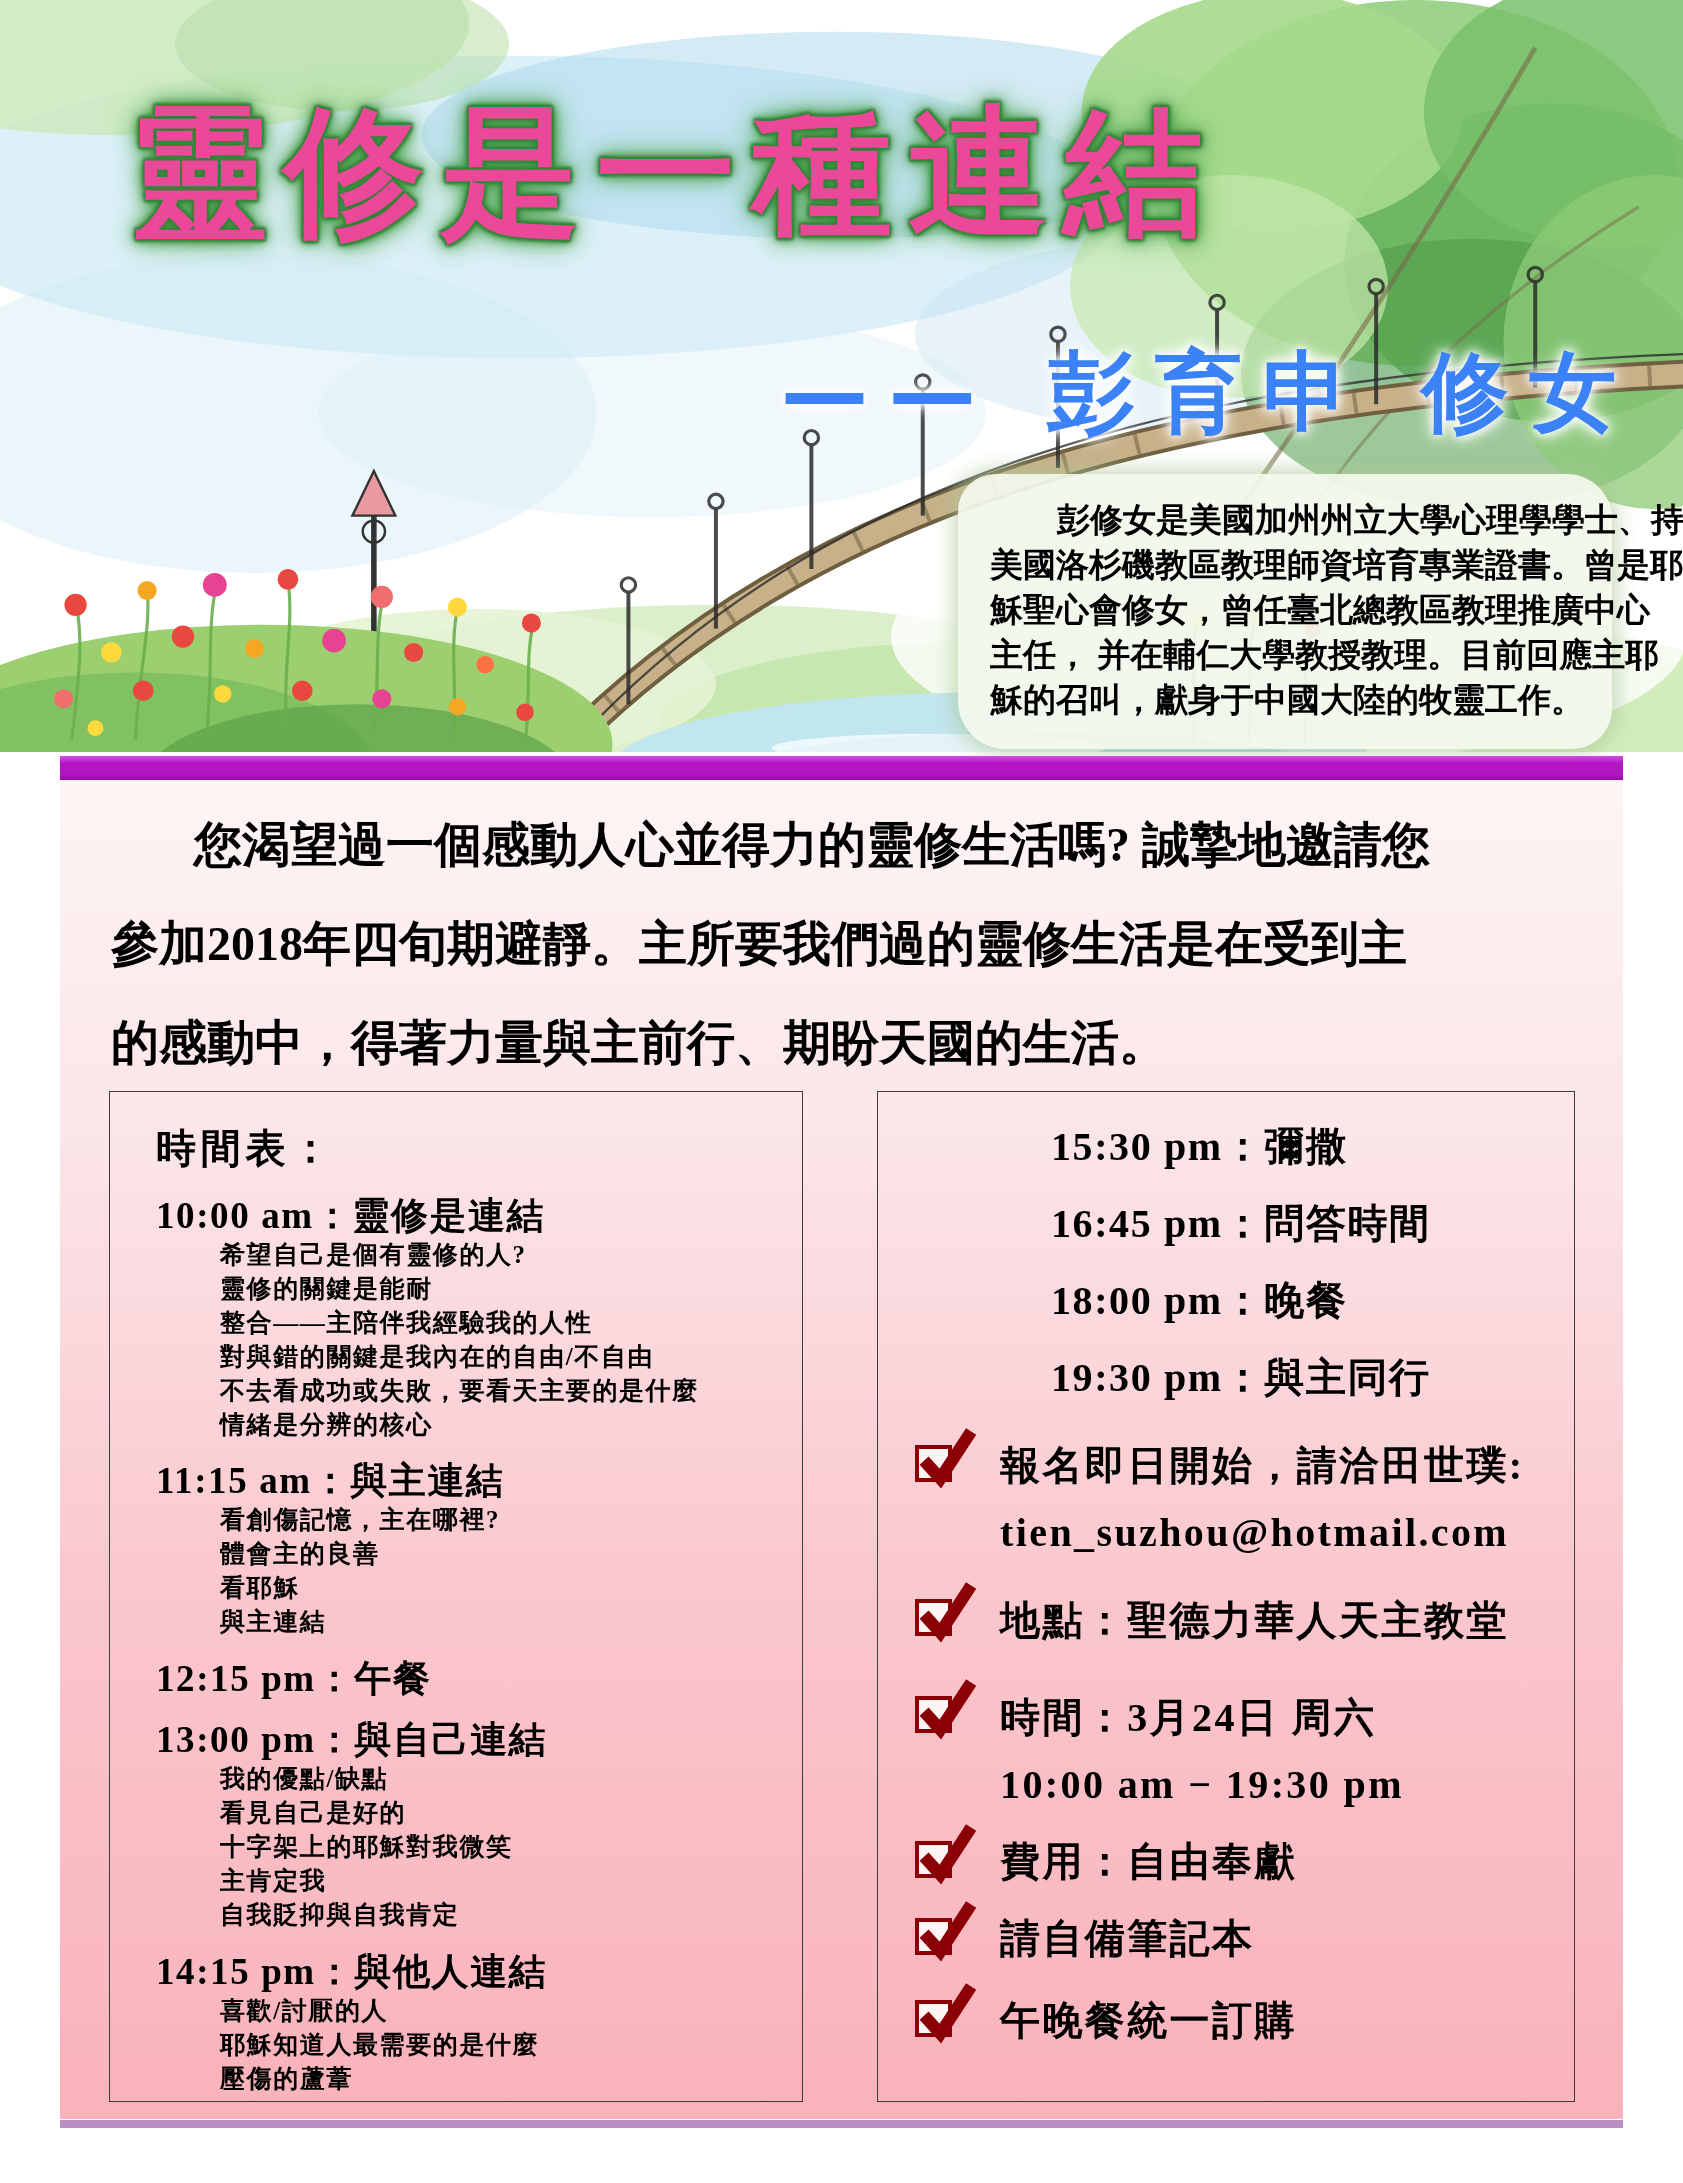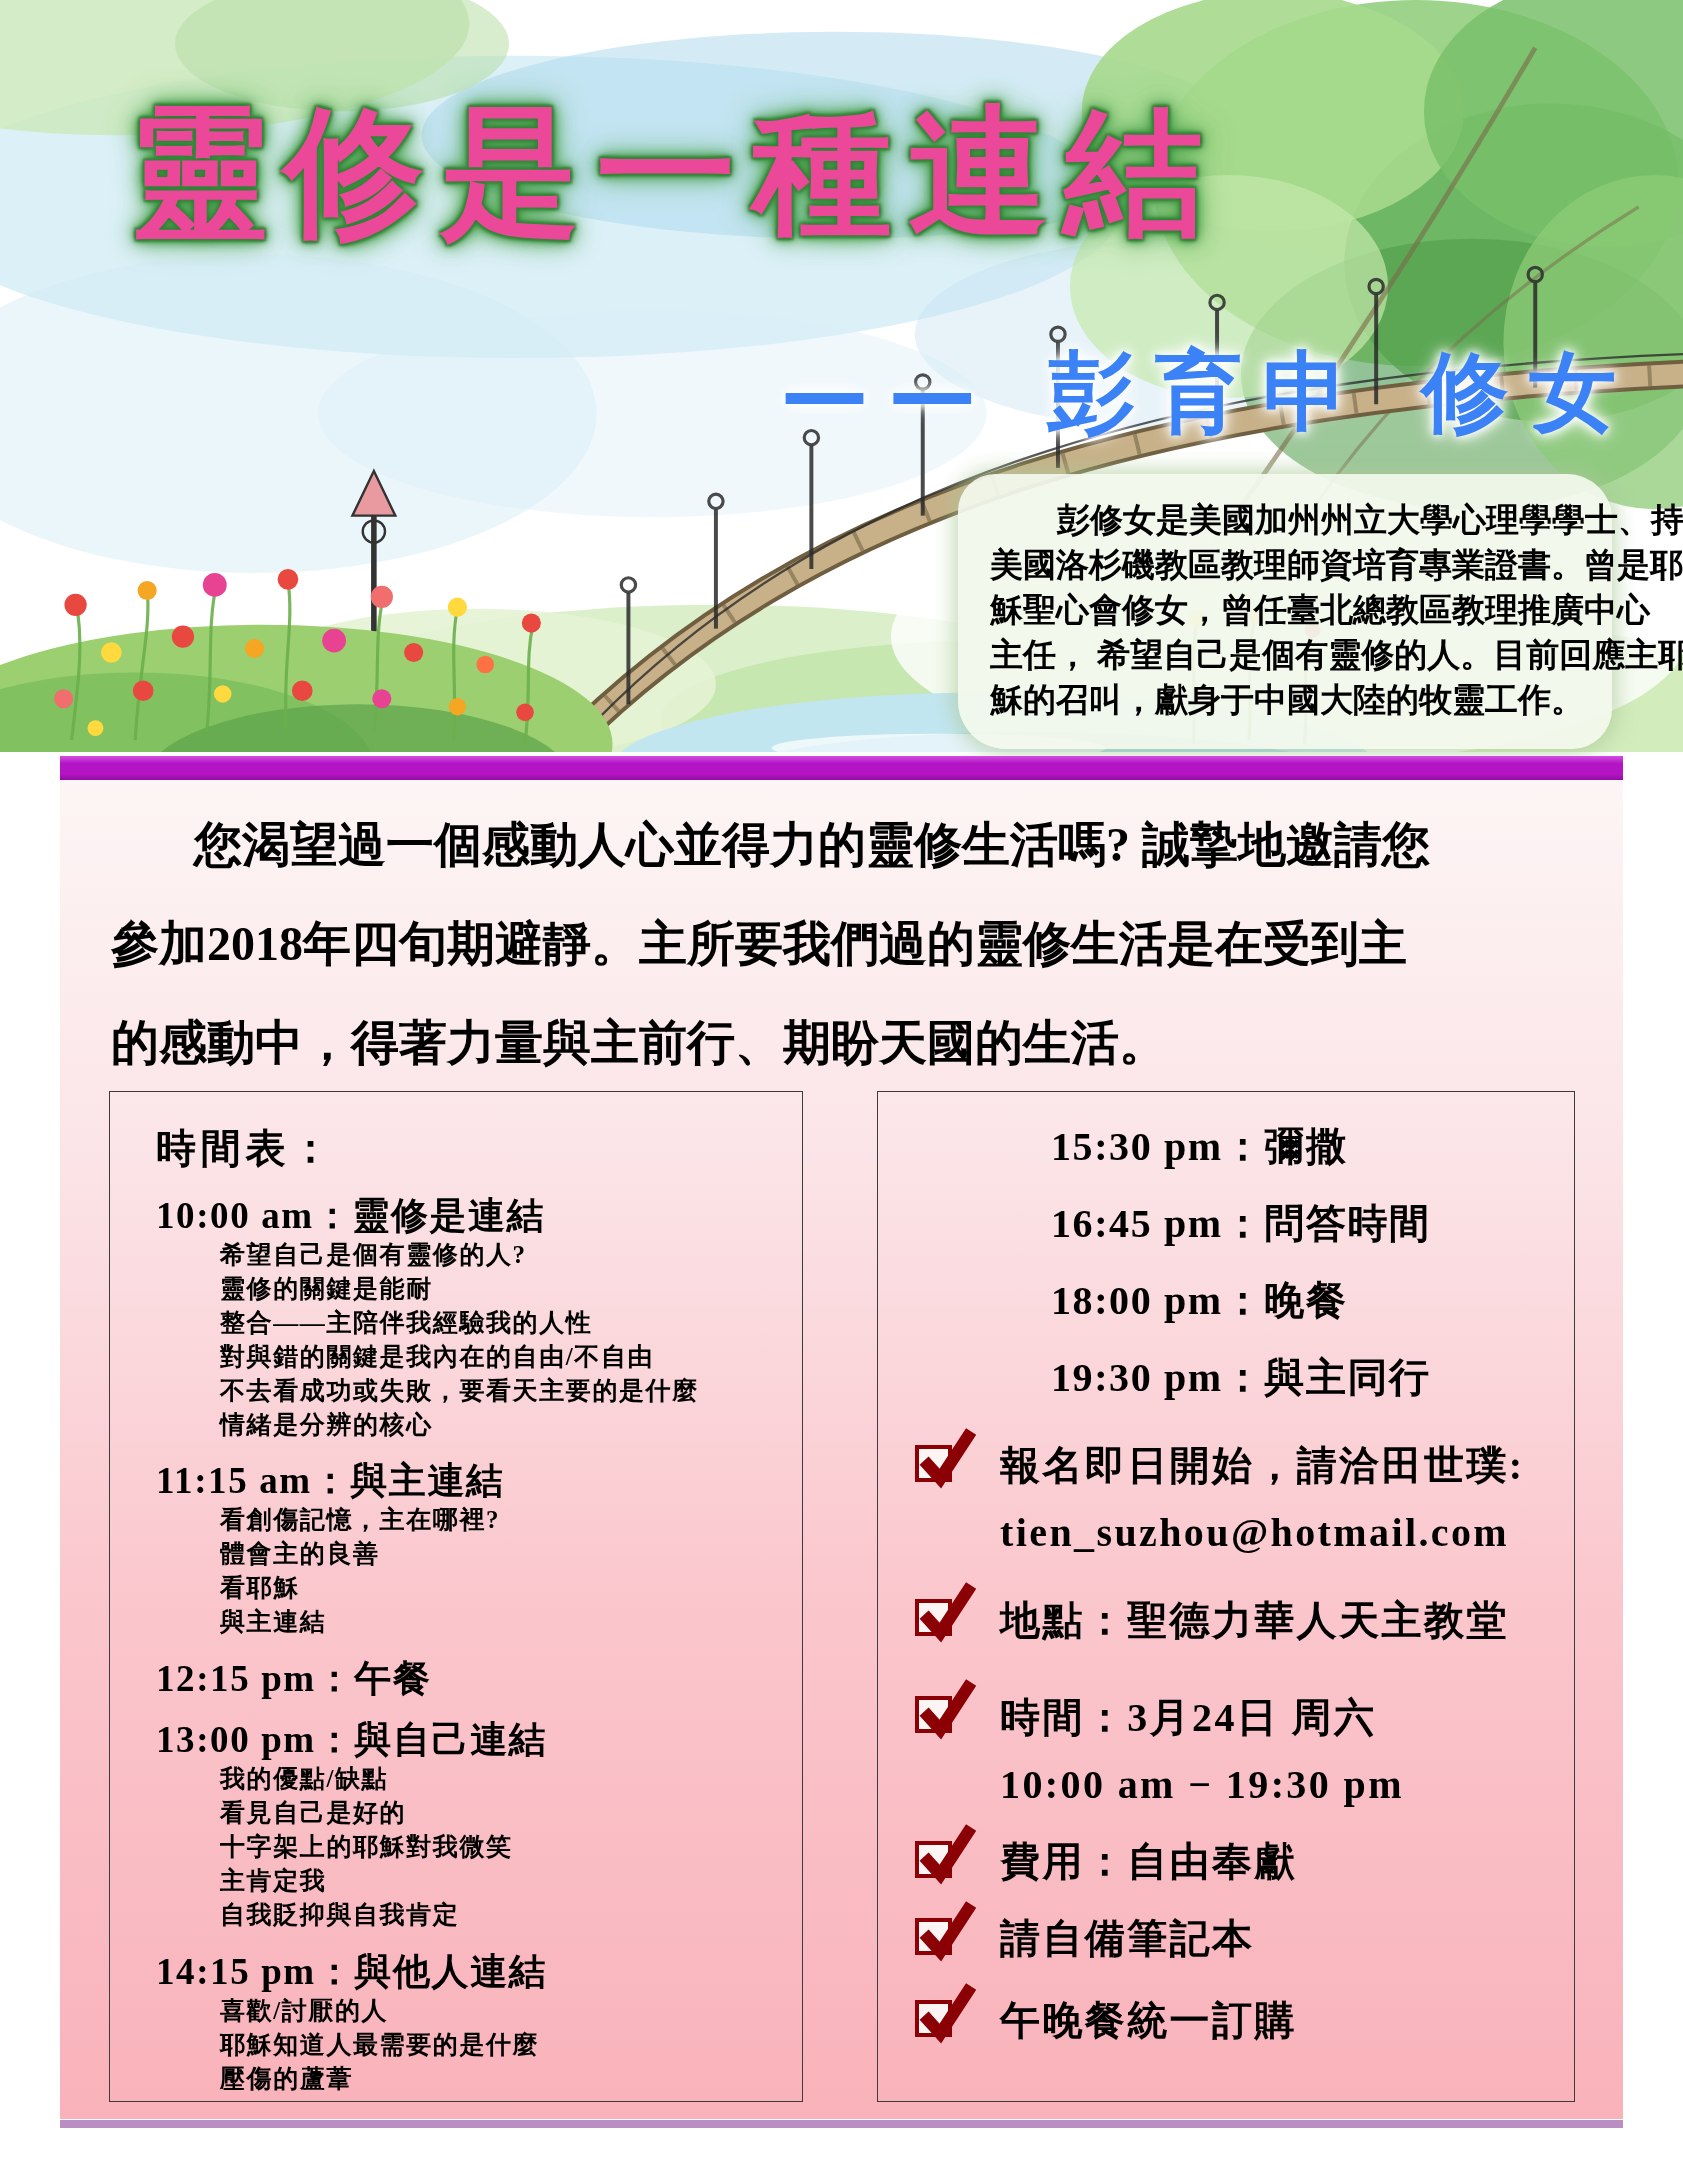--- a/index.html
+++ b/index.html
@@ -209,21 +209,21 @@
       </g>
     </svg>
 
     <div class="page-title">靈修是一種連結</div>
     <div class="page-subtitle">—— 彭育申 修女</div>
     <div class="bio-box">
       <div>
           <div class="bio-line">彭修女是美國加州州立大學心理學學士、持</div>
           <div class="bio-line">美國洛杉磯教區教理師資培育專業證書。曾是耶</div>
           <div class="bio-line">穌聖心會修女，曾任臺北總教區教理推廣中心</div>
-          <div class="bio-line">主任， 希望自己是個有靈修的人。目前回應主耶</div>
+          <div class="bio-line">主任， 并在輔仁大學教授教理。目前回應主耶</div>
           <div class="bio-line">穌的召叫，獻身于中國大陸的牧靈工作。</div>
         </div>
     </div>
   </div>
 
   <div id="divider" style="background: linear-gradient(rgb(210, 79, 224), rgb(179, 21, 197) 30%, rgb(179, 21, 197) 72%, rgb(142, 11, 158));"></div>
   <div id="pink-panel" style="background: linear-gradient(rgb(253, 245, 245) 0%, rgb(251, 228, 231) 28%, rgb(250, 198, 204) 62%, rgb(249, 178, 186) 100%);"></div>
   <div id="footer-strip" style="background: rgb(185, 143, 195);"></div>
 
   <div id="intro">

